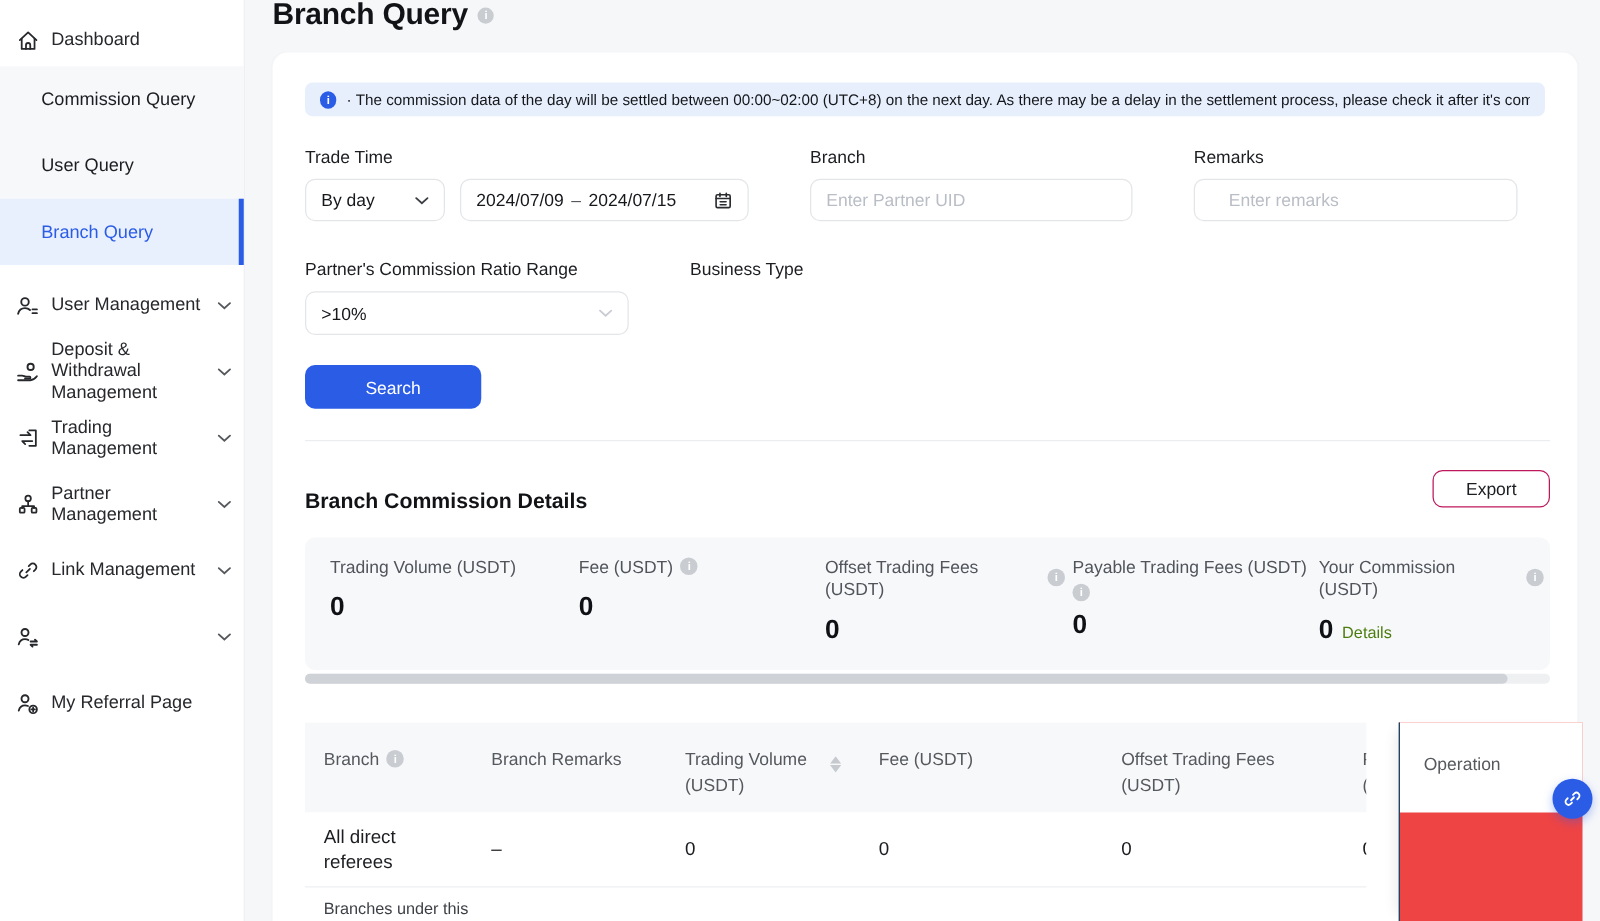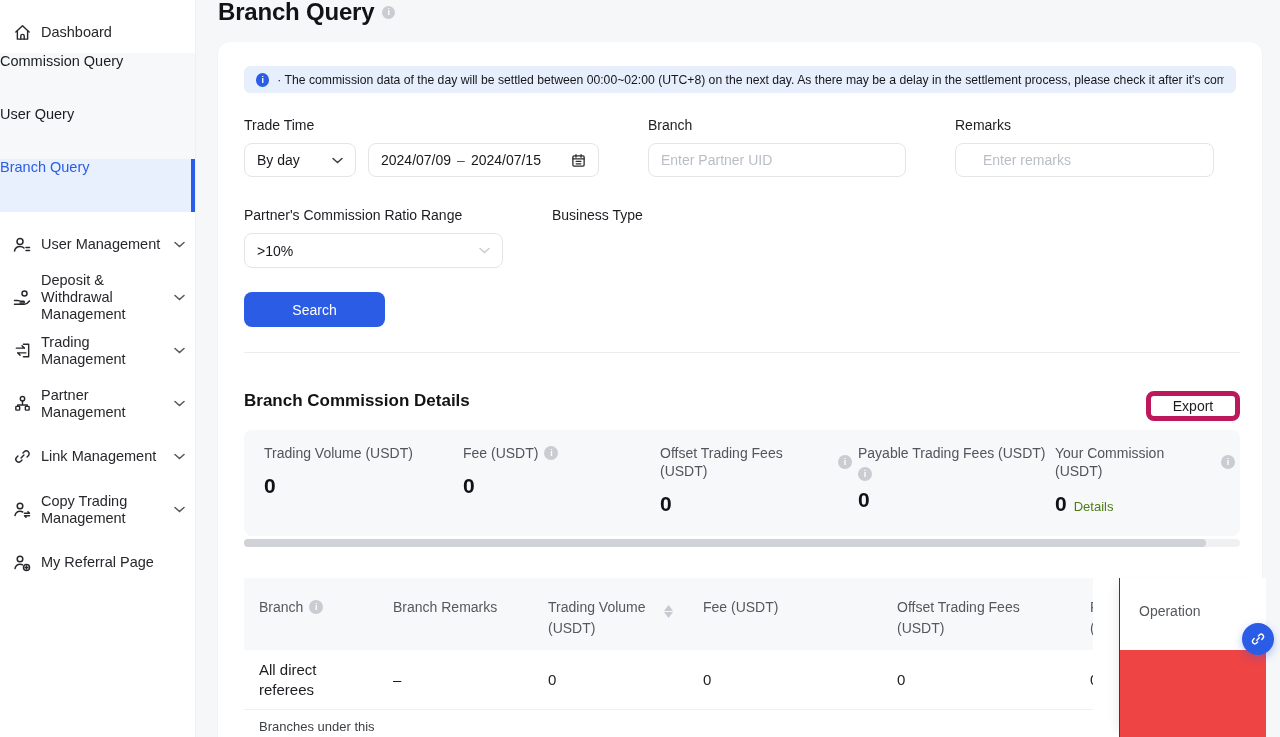--- a/index.html
+++ b/index.html
@@ -6,21 +6,21 @@
   html,body { width:1280px; height:737px; overflow:hidden; font-family:"Liberation Sans", sans-serif; background:#f6f7f9; color:#1b1d21; }
 
   
   .sidebar { position:absolute; left:0; top:0; width:196px; height:737px; background:#fff; border-right:1px solid #eef0f2; z-index:5; }
   .nav-item { height:53px; display:flex; align-items:center; padding:12px 10px 0 12px; cursor:pointer; }
   .nav-icon { width:20px; height:20px; flex:0 0 20px; margin-right:9px; color:#26282c; display:flex; align-items:center; justify-content:center; }
   .nav-label { font-size:14.5px; line-height:17px; color:#26282c; width:124px; }
   .nav-caret { margin-left:auto; color:#55585c; display:flex; }
   .nav-item.accent .nav-label, .nav-item.accent .nav-icon, .nav-item.accent .nav-caret { color:#2b5ce6; }
   .submenu { background:#f7f8fa; }
-  .sub-item { height:53px; display:flex; font-size:14.5px; color:#1b1d21; cursor:pointer; position:relative; }
+  .sub-item { height:53px; display:flex; align-items:center; padding-left:33px; font-size:14.5px; color:#1b1d21; cursor:pointer; position:relative; }
   .sub-item.active { background:#e9f0fd; color:#2b5ce6; }
   .sub-item.active::after { content:""; position:absolute; right:0; top:0; width:4px; height:100%; background:#2b5ce6; }
 
   
   .main { position:absolute; left:196px; top:0; right:0; bottom:0; background:#f6f7f9; }
   .page-title-row { position:absolute; left:22px; top:-2px; display:flex; align-items:center; gap:8px; }
   .page-title { font-size:24px; font-weight:bold; color:#121316; letter-spacing:-0.2px; }
   .info-dot { display:inline-flex; width:14px; height:14px; border-radius:50%; background:#c9ccd1; color:#fff; font-size:9px; font-weight:bold; align-items:center; justify-content:center; font-style:normal; }
   .info-dot.sm { width:13px; height:13px; }
   .info-dot.blue { background:#2b5ce6; }
@@ -37,21 +37,21 @@
   .ctrl input { border:none; outline:none; width:100%; font-size:14px; font-family:inherit; color:#16181c; background:transparent; }
   .ctrl input::placeholder { color:#b9bdc5; }
   .date-range { gap:6px; }
   .date-range .cal { margin-left:auto; color:#2a2c30; display:flex; }
 
   .search-btn { position:absolute; left:26px; top:250px; width:141px; height:35px; background:#2b5ce6; color:#fff; border:none; border-radius:8px; font-size:14px; font-family:inherit; cursor:pointer; }
 
   .divider { position:absolute; left:26px; top:310px; width:996px; height:1px; background:#ebedf0; }
 
   .section-heading { position:absolute; left:26px; top:349px; font-size:17px; font-weight:bold; color:#121316; }
-  .export-btn { position:absolute; left:928px; top:349px; width:94px; height:30px; background:#fff; border:5px solid #be185d; border-radius:8px; font-size:14px; font-family:inherit; color:#1b1d21; cursor:pointer; }
+  .export-btn { position:absolute; left:928px; top:334px; width:94px; height:30px; background:#fff; border:1px solid #be185d; border-radius:8px; font-size:14px; font-family:inherit; color:#1b1d21; cursor:pointer; }
 
   .stats-card { position:absolute; left:26px; top:388px; width:996px; height:106px; background:#f7f8fa; border-radius:8px; }
   .stat { position:absolute; top:14px; }
   .stat-label { font-size:14px; color:#51555b; display:flex; align-items:center; gap:6px; line-height:18px; }
   .stat-value { font-size:21px; font-weight:bold; color:#0f1114; margin-top:12px; display:flex; align-items:baseline; gap:7px; }
   .stat-info-line { margin-top:4px; height:16px; display:flex; align-items:center; }
   .stat .details-link { font-size:13px; font-weight:normal; color:#4d7c0f; cursor:pointer; }
 
   .hscroll-track { position:absolute; left:26px; top:497px; width:996px; height:8px; border-radius:4px; background:#eef0f2; }
   .hscroll-thumb { position:absolute; left:0; top:0; width:962px; height:8px; border-radius:4px; background:#cfd2d6; cursor:pointer; }
@@ -187,21 +187,20 @@
 
   <div class="nav-item">
     <span class="nav-icon">
       <svg width="20" height="20" viewBox="0 0 20 20" fill="none" stroke="currentColor" stroke-width="1.5" stroke-linecap="round" stroke-linejoin="round">
           <circle cx="8" cy="6" r="2.8"></circle>
           <path d="M3 15.5c.7-2.8 2.6-4.2 5-4.2 1 0 1.9.2 2.7.7"></path>
           <path d="M12.5 13.2h5l-1.5-1.5"></path>
           <path d="M17.5 15.8h-5l1.5 1.5"></path>
         </svg>
     </span>
-    <span class="nav-label">Copy Trading Management</span>
     <span class="nav-caret">
       <svg width="11" height="7" viewBox="0 0 11 7" fill="none" stroke="currentColor" stroke-width="1.5" stroke-linecap="round">
           <path d="M1 1.5 5.5 5.5 10 1.5"></path>
         </svg>
     </span>
   </div>
 
   <div class="nav-item">
     <span class="nav-icon">
       <svg width="20" height="20" viewBox="0 0 20 20" fill="none" stroke="currentColor" stroke-width="1.5" stroke-linecap="round" stroke-linejoin="round">

